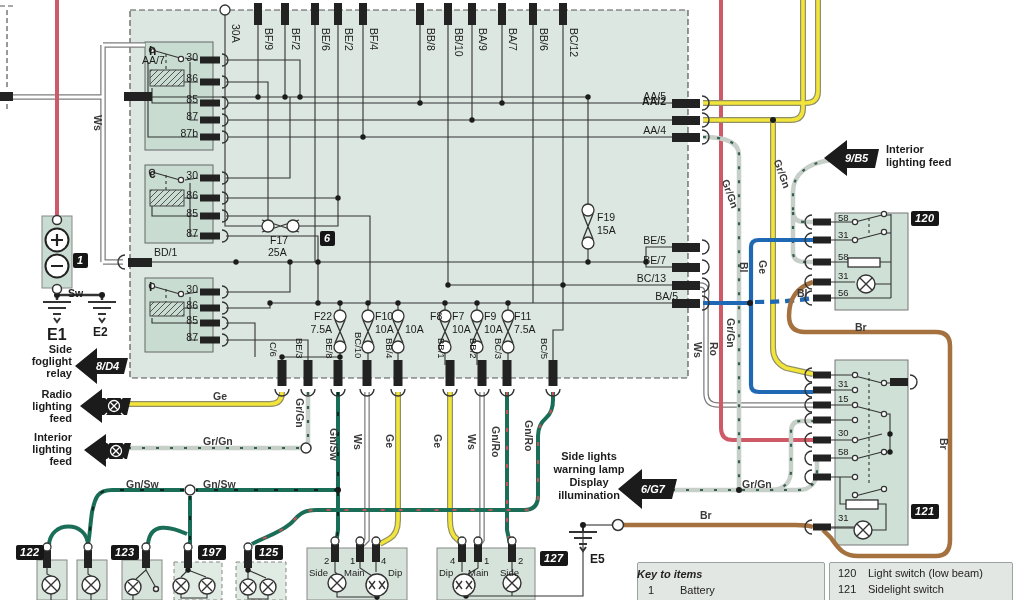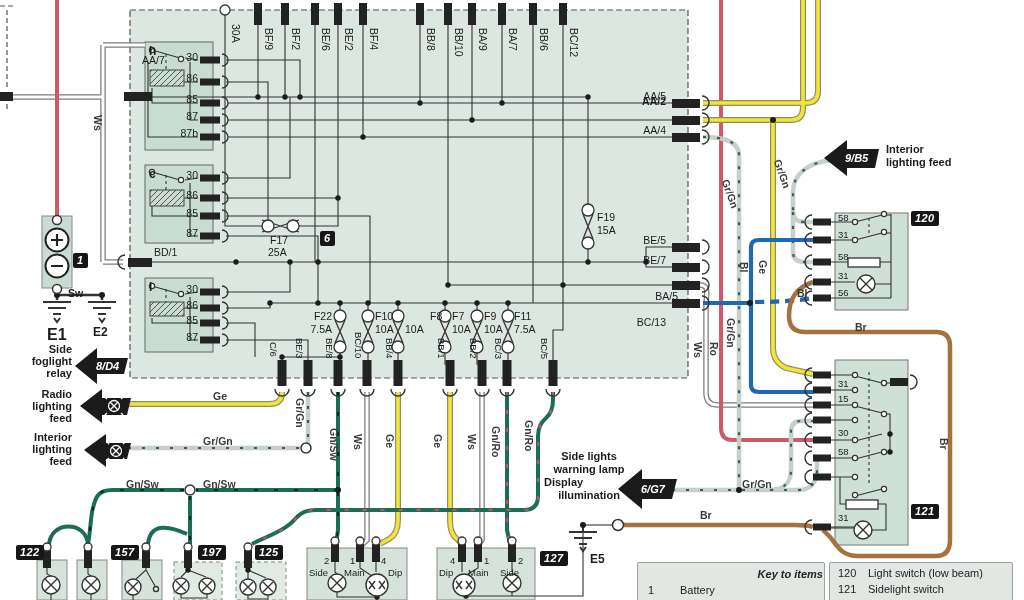--- a/index.html
+++ b/index.html
@@ -519,21 +519,21 @@
 <div class="lab vlab" style="left:476px;top:28px;">BA/9</div>
 <div class="lab vlab" style="left:506px;top:28px;">BA/7</div>
 <div class="lab vlab" style="left:537px;top:28px;">BB/6</div>
 <div class="lab vlab" style="left:567px;top:28px;">BC/12</div>
 
 <div class="lab rt" style="right:358px;top:91px;width:45px;">AA/5</div>
 <div class="lab rt" style="right:358px;top:96px;width:45px;font-weight:bold;">AA/2</div>
 <div class="lab rt" style="right:358px;top:125px;width:45px;">AA/4</div>
 <div class="lab rt" style="right:358px;top:235px;width:45px;">BE/5</div>
 <div class="lab rt" style="right:358px;top:255px;width:45px;">BE/7</div>
-<div class="lab rt" style="right:358px;top:273px;width:45px;margin-top:44px;">BC/13</div>
+<div class="lab rt" style="right:358px;top:273px;width:45px;">BC/13</div>
 <div class="lab rt" style="right:346px;top:291px;width:45px;">BA/5</div>
 
 <div class="lab vlab sm" style="left:268px;top:342px;">C/6</div>
 <div class="lab vlab sm" style="left:294px;top:338px;">BE/3</div>
 <div class="lab vlab sm" style="left:324px;top:338px;">BE/8</div>
 <div class="lab vlab sm" style="left:353px;top:332px;">BC/10</div>
 <div class="lab vlab sm" style="left:384px;top:338px;">BB/4</div>
 <div class="lab vlab sm" style="left:436px;top:338px;">BB/1</div>
 <div class="lab vlab sm" style="left:468px;top:338px;">BB/2</div>
 <div class="lab vlab sm" style="left:493px;top:338px;">BC/3</div>
@@ -572,42 +572,42 @@
 <div class="lab" style="left:484px;top:311px;">F9</div>
 <div class="lab" style="left:484px;top:324px;">10A</div>
 <div class="lab" style="left:514px;top:311px;">F11</div>
 <div class="lab" style="left:514px;top:324px;">7.5A</div>
 
 <div class="badge" style="left:73px;top:253px;">1</div>
 <div class="badge" style="left:320px;top:231px;">6</div>
 <div class="badge" style="left:911px;top:211px;">120</div>
 <div class="badge" style="left:911px;top:504px;">121</div>
 <div class="badge" style="left:16px;top:545px;">122</div>
-<div class="badge" style="left:111px;top:545px;">157</div>
+<div class="badge" style="left:111px;top:545px;">123</div>
 <div class="badge" style="left:198px;top:545px;">197</div>
 <div class="badge" style="left:255px;top:545px;">125</div>
 <div class="badge" style="left:540px;top:551px;">127</div>
 
 <div class="feedtxt rt" style="left:10px;top:343px;width:62px;text-align:right;">Side</div>
 <div class="feedtxt rt" style="left:10px;top:355px;width:62px;text-align:right;">foglight</div>
 <div class="feedtxt rt" style="left:10px;top:367px;width:62px;text-align:right;">relay</div>
 <div class="ref" style="left:96px;top:360px;">8/D4</div>
 <div class="feedtxt" style="left:10px;top:388px;width:62px;text-align:right;">Radio</div>
 <div class="feedtxt" style="left:10px;top:400px;width:62px;text-align:right;">lighting</div>
 <div class="feedtxt" style="left:10px;top:412px;width:62px;text-align:right;">feed</div>
 <div class="feedtxt" style="left:10px;top:431px;width:62px;text-align:right;">Interior</div>
 <div class="feedtxt" style="left:10px;top:443px;width:62px;text-align:right;">lighting</div>
 <div class="feedtxt" style="left:10px;top:455px;width:62px;text-align:right;">feed</div>
 <div class="ref" style="left:845px;top:152px;">9/B5</div>
 <div class="feedtxt" style="left:886px;top:143px;">Interior</div>
 <div class="feedtxt" style="left:886px;top:156px;">lighting feed</div>
 <div class="ref" style="left:641px;top:483px;">6/G7</div>
 <div class="feedtxt" style="left:544px;top:450px;width:90px;text-align:center;">Side lights</div>
 <div class="feedtxt" style="left:544px;top:463px;width:90px;text-align:center;">warning lamp</div>
-<div class="feedtxt" style="left:544px;top:476px;width:90px;text-align:left;">Display</div>
+<div class="feedtxt" style="left:544px;top:476px;width:90px;text-align:center;">Display</div>
 <div class="feedtxt" style="left:544px;top:489px;width:90px;text-align:center;">illumination</div>
 
 <div class="lab sm" style="left:838px;top:213px;">58</div>
 <div class="lab sm" style="left:838px;top:230px;">31</div>
 <div class="lab sm" style="left:838px;top:252px;">58</div>
 <div class="lab sm" style="left:838px;top:271px;">31</div>
 <div class="lab sm" style="left:838px;top:288px;">56</div>
 <div class="lab sm" style="left:838px;top:379px;">31</div>
 <div class="lab sm" style="left:838px;top:394px;">15</div>
 <div class="lab sm" style="left:838px;top:428px;">30</div>
@@ -653,21 +653,21 @@
 <div class="wl d1" style="left:730px;top:178px;">Gr/Gn</div>
 <div class="wl d1" style="left:782px;top:158px;">Gr/Gn</div>
 <div class="wl" style="left:797px;top:288px;">Bl</div>
 <div class="wl" style="left:855px;top:322px;">Br</div>
 <div class="wl vlab" style="left:938px;top:438px;">Br</div>
 <div class="wl" style="left:700px;top:510px;">Br</div>
 <div class="wl" style="left:742px;top:479px;">Gr/Gn</div>
 
 <div class="keybox" style="left:637px;top:562px;width:186px;height:38px;"></div>
 <div class="keybox" style="left:829px;top:562px;width:182px;height:38px;"></div>
-<div class="keytitle" style="left:637px;top:568px;width:186px;text-align:right;">Key to items</div>
+<div class="keytitle" style="left:637px;top:568px;width:186px;text-align:left;">Key to items</div>
 <div class="keytxt" style="left:648px;top:584px;">1</div>
 <div class="keytxt" style="left:680px;top:584px;">Battery</div>
 <div class="keytxt" style="left:838px;top:567px;">120</div>
 <div class="keytxt" style="left:868px;top:567px;">Light switch (low beam)</div>
 <div class="keytxt" style="left:838px;top:583px;">121</div>
 <div class="keytxt" style="left:868px;top:583px;">Sidelight switch</div>
 
 </div>
 
 </body></html>

